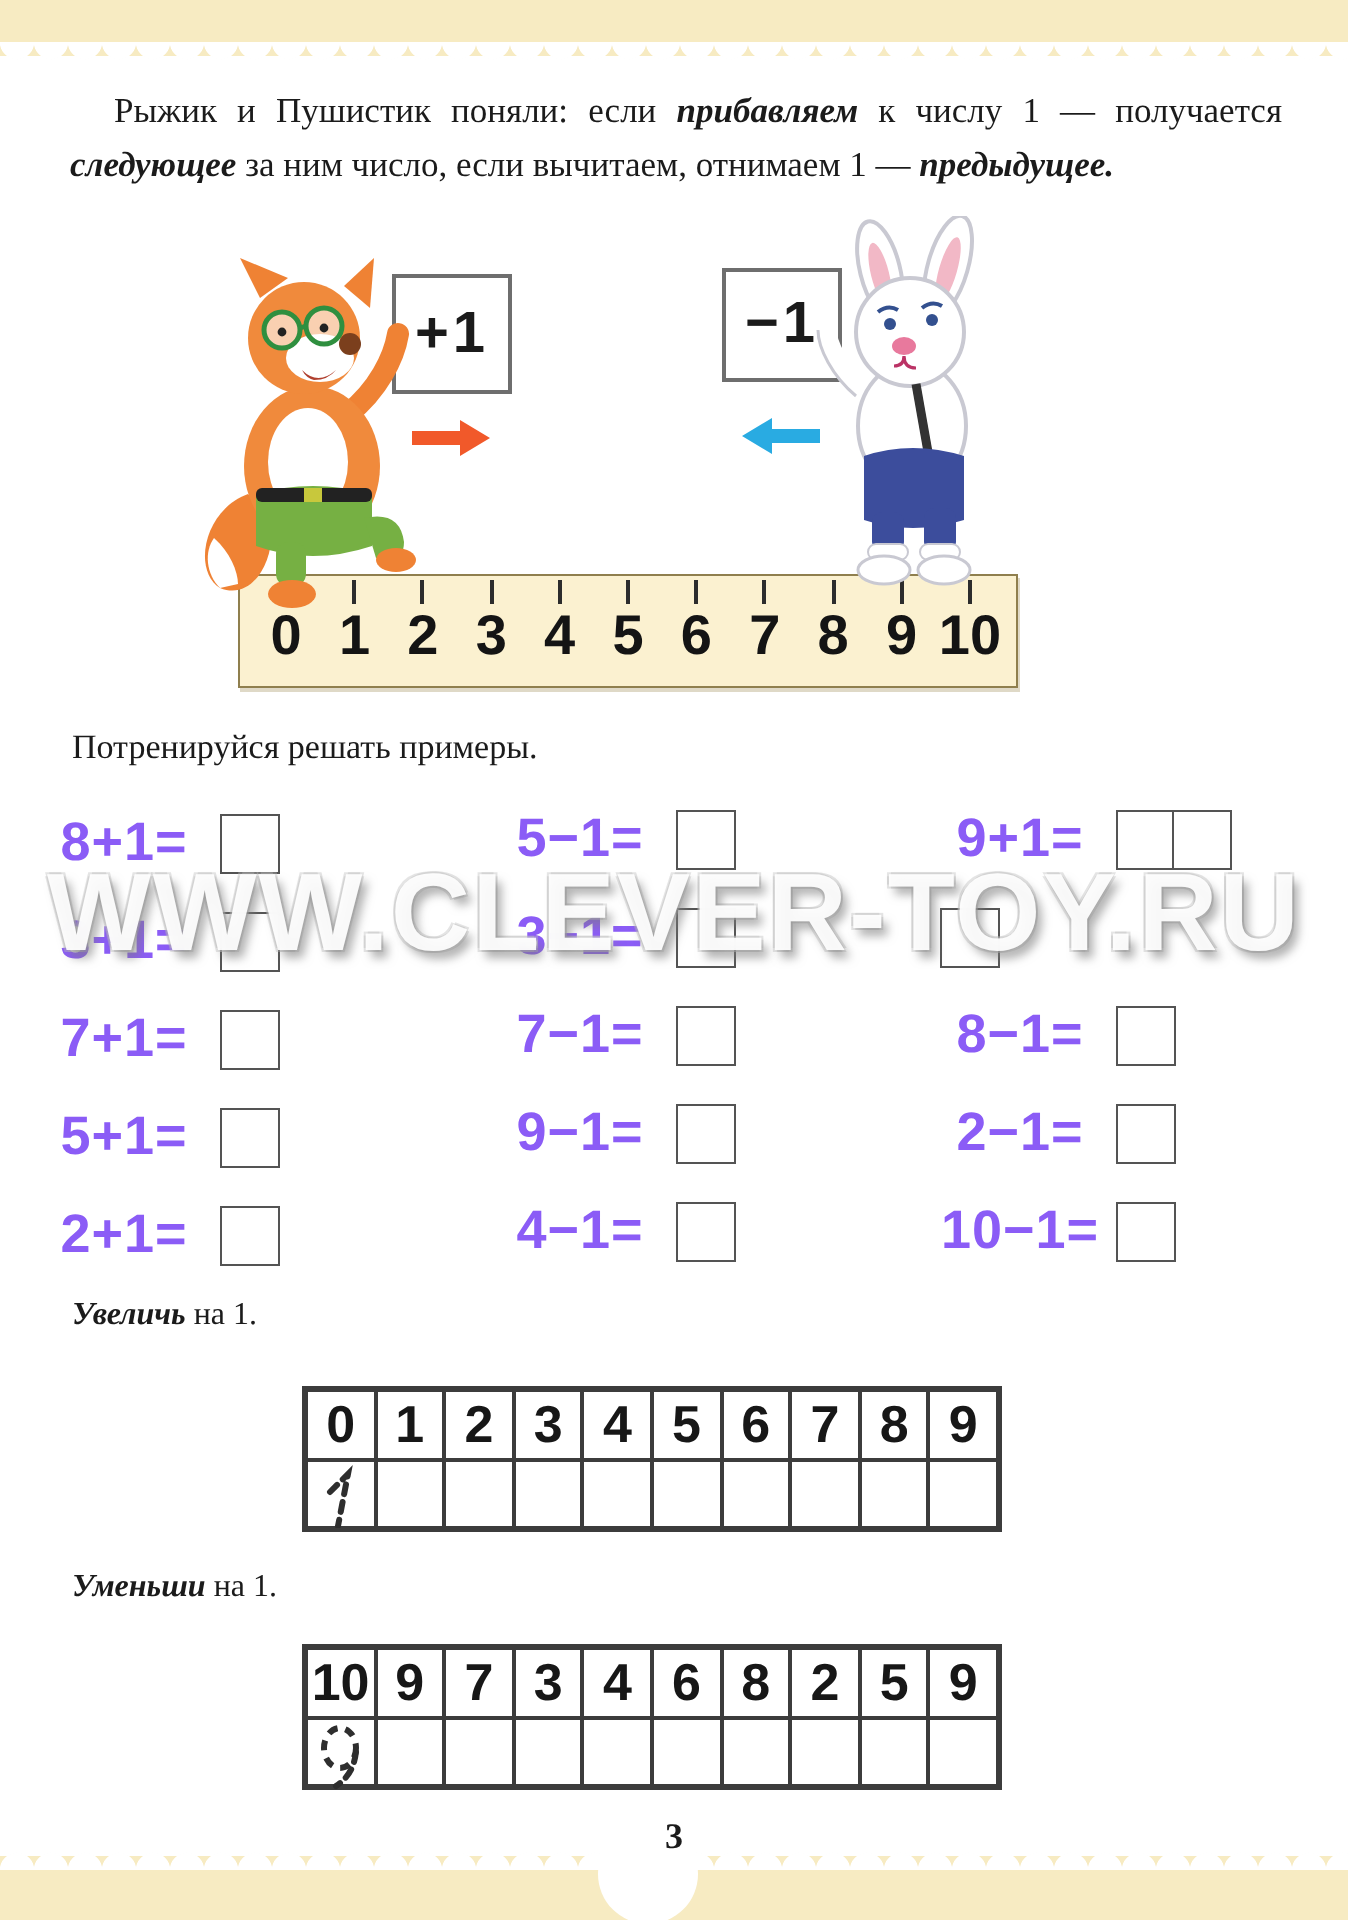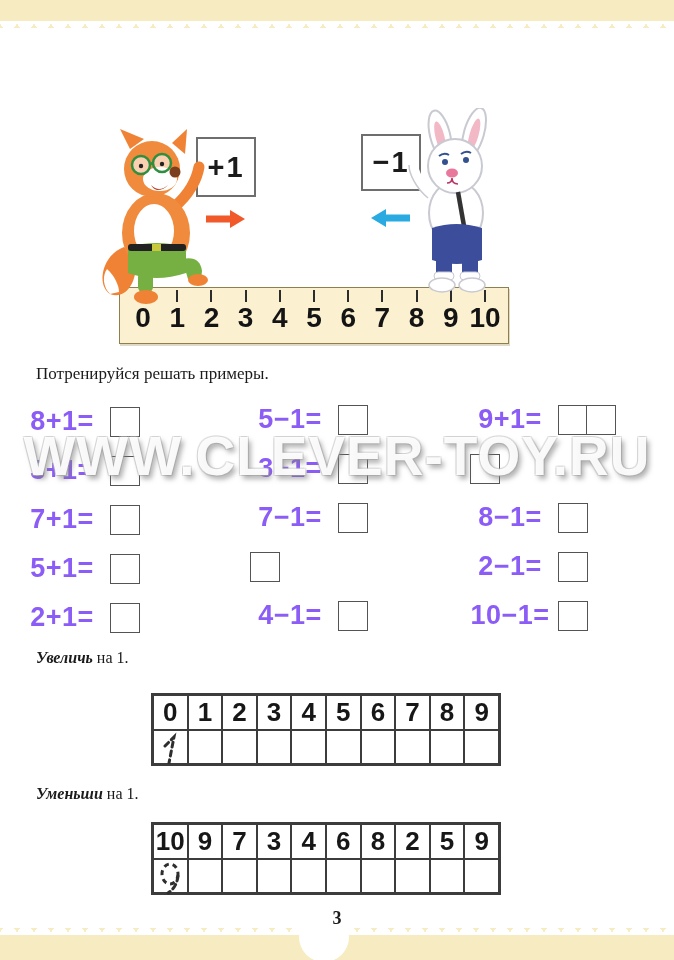--- a/index.html
+++ b/index.html
@@ -83,20 +83,21 @@
       -1px 1px 0 rgba(190,190,190,0.4), 1px 1px 0 rgba(190,190,190,0.4);}
 </style>
 </head>
 <body>
 
 <div class="page">
 
   <div class="top-band"></div>
   <div class="top-scallops"></div>
 
+  <p class="intro" id="intro-text"><span>Рыжик и Пушистик поняли: если </span><span class="em">прибавляем</span><span> к числу 1 — получается </span><span class="em">следующее</span><span> за ним число, если вычитаем, отнимаем 1 — </span><span class="em">предыдущее.</span></p>
 
   <div>
 
     <svg class="character fox-svg" width="138" height="180" viewBox="0 0 138 180">
       <path d="M30 120 C8 128 2 158 16 167 C33 174 45 151 41 132 Z" fill="#ef8234"></path>
       <path d="M16 167 C9 160 8 149 13 142 C21 149 25 159 25 165 Z" fill="#fff"></path>
       <path d="M80 80 C95 68 103 52 105 40" stroke="#ef8234" stroke-width="11" stroke-linecap="round" fill="none"></path>
       <ellipse cx="62" cy="106" rx="34" ry="40" fill="#f08a3c"></ellipse>
       <ellipse cx="60" cy="104" rx="20" ry="27" fill="#fff"></ellipse>
       <path d="M34 120 Q62 112 92 120 L92 146 Q62 156 34 146 Z" fill="#76b043"></path>
@@ -238,20 +239,21 @@
       </div>
       <div class="problem">
         <span class="expr">3−1=</span>
         <span class="abox"></span>
       </div>
       <div class="problem">
         <span class="expr">7−1=</span>
         <span class="abox"></span>
       </div>
       <div class="problem">
+        <span class="expr">9−1=</span>
         <span class="abox"></span>
       </div>
       <div class="problem">
         <span class="expr">4−1=</span>
         <span class="abox"></span>
       </div>
     </div>
   <div class="problems-col" id="col2">
       <div class="problem">
         <span class="expr">9+1=</span>

